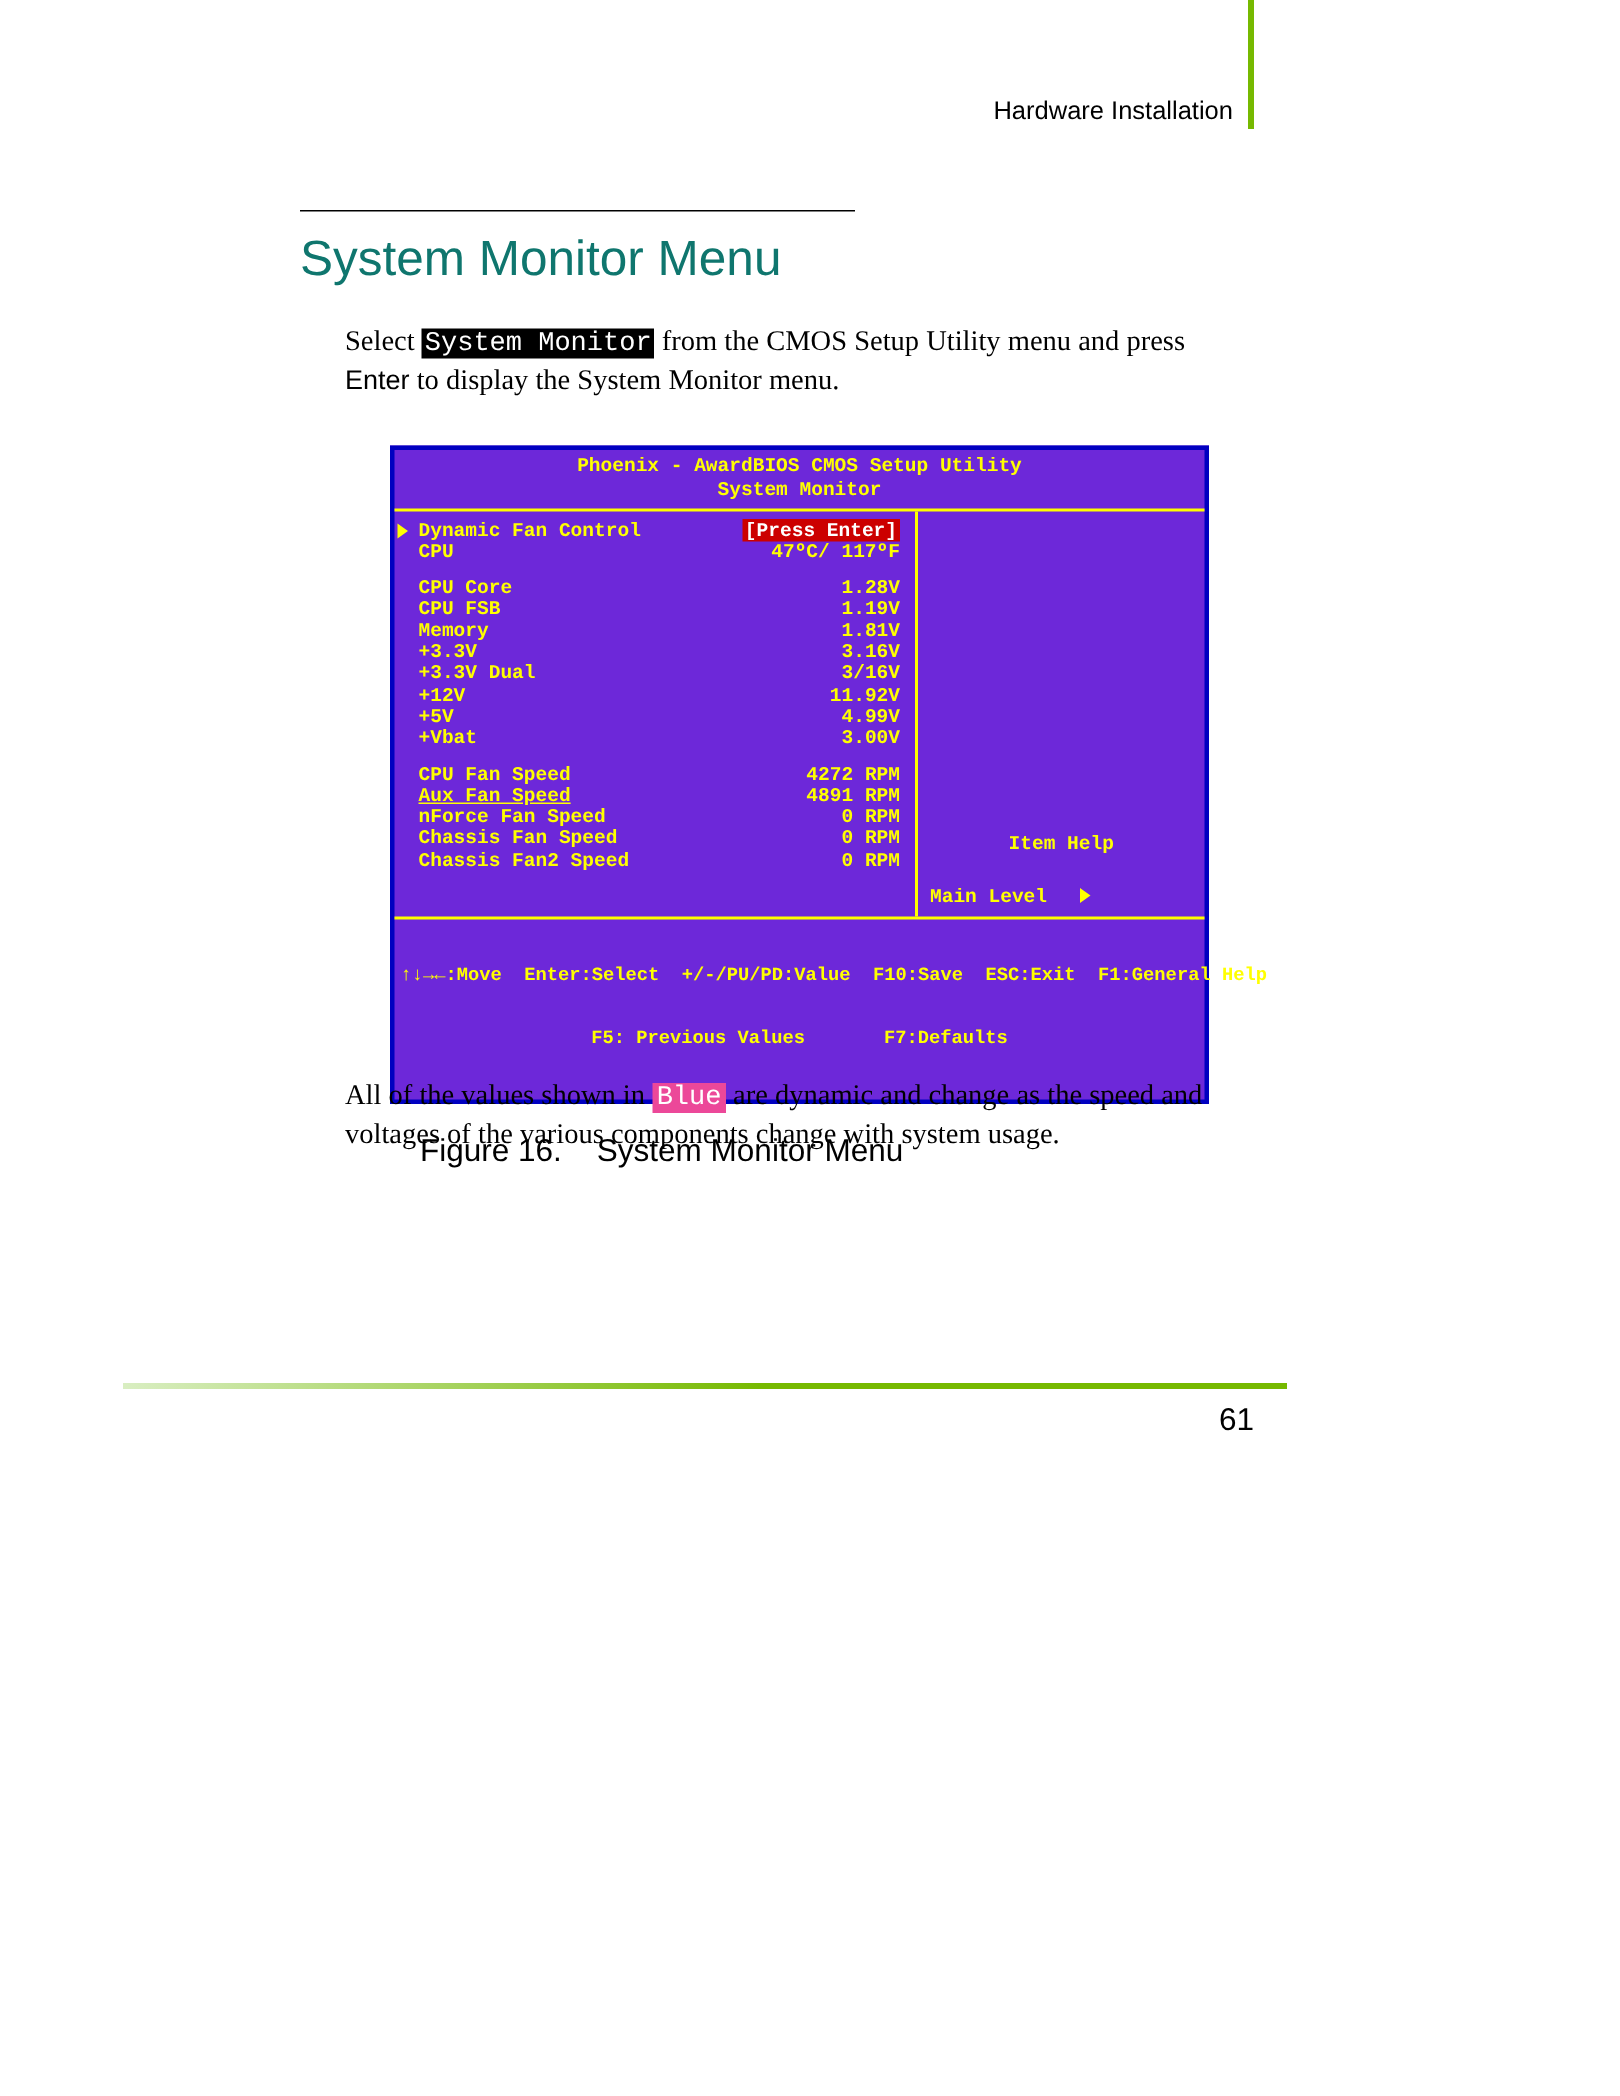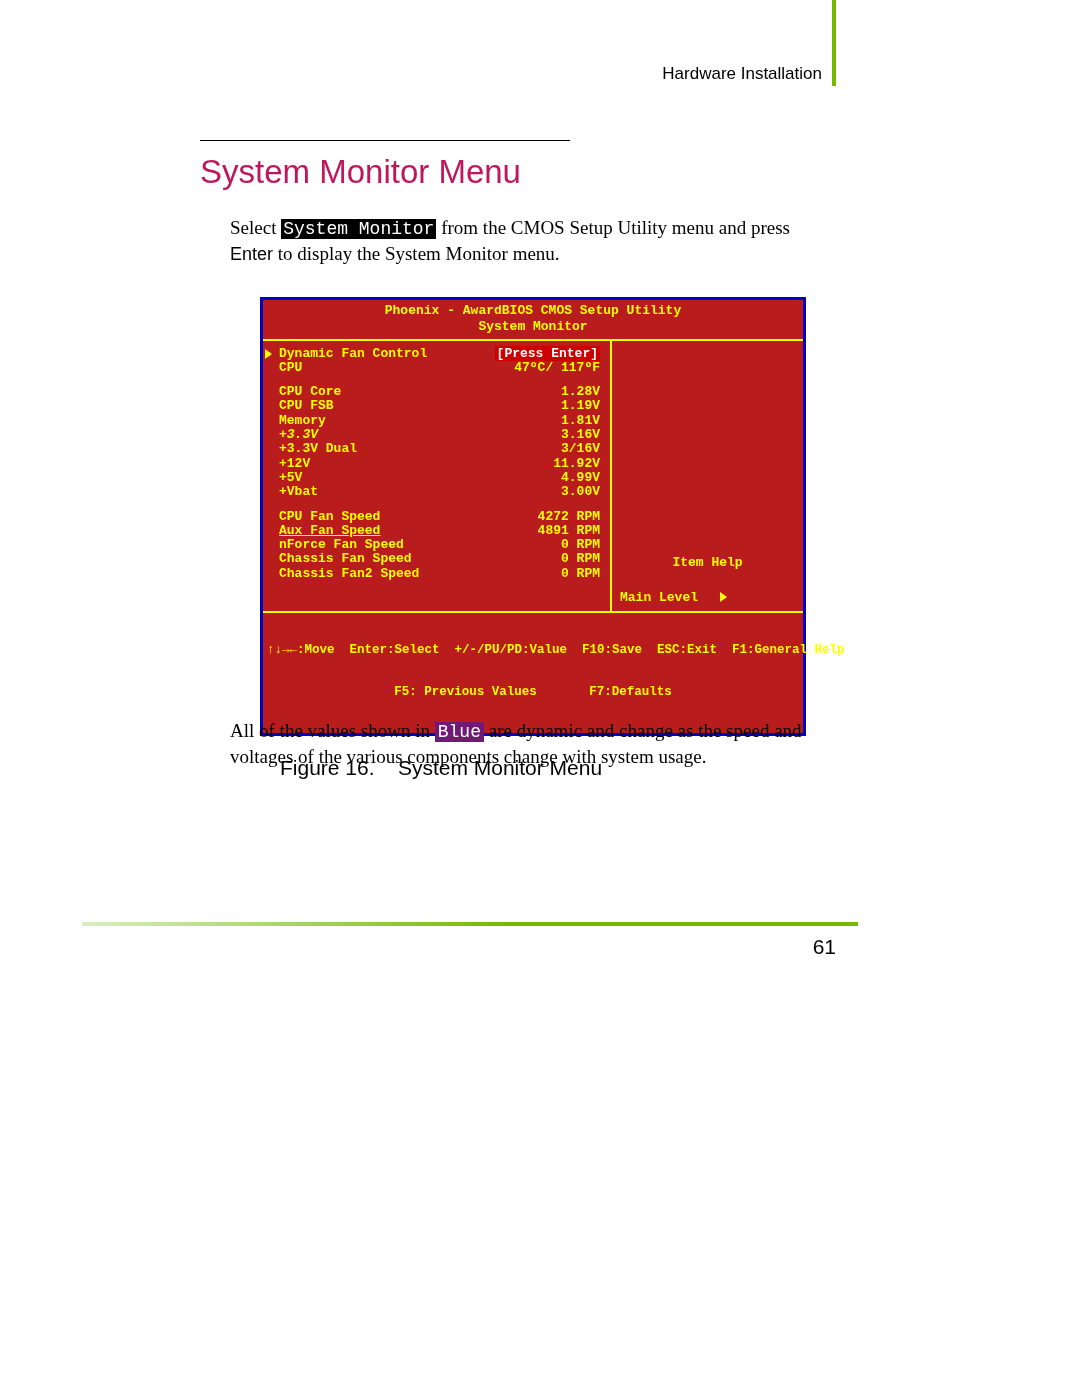--- a/index.html
+++ b/index.html
@@ -41,51 +41,51 @@
     width: 640px;
   }
   h1.page-title {
     font-family: Arial, Helvetica, sans-serif;
     font-weight: normal;
     font-size: 33px;
     margin: 0 0 24px 0;
     padding-top: 12px;
     border-top: 1px solid #000;
     width: 370px;
-    color: #be185d;
+    color: #0f766e;
   }
   .body-p {
     font-size: 19px;
     line-height: 1.35;
     margin: 0 0 20px 0;
     width: 600px;
   }
   .select-box {
     background: #000;
     color: #fff;
     font-family: 'Courier New', monospace;
     padding: 0 2px;
     font-size: 18px;
   }
   .kbd {
     font-family: Arial, Helvetica, sans-serif;
     font-size: 18px;
   }
   .blue-box {
-    background: #701a75;
+    background: #ec4899;
     color: #fff;
     font-family: 'Courier New', monospace;
     padding: 0 3px;
     font-size: 18px;
   }
   
   .bios {
     margin: 30px 10px 20px 60px;
     width: 540px;
-    background: #b91c1c;
+    background: #6d28d9;
     border: 3px solid #0000c0;
     font-family: 'Courier New', monospace;
     font-size: 13px;
     line-height: 1.1;
     color: #fff;
   }
   .bios-title {
     text-align: center;
     color: #ffff00;
     font-weight: bold;
@@ -232,21 +232,21 @@
           </div>
 
           <div id="rows-a">
               <div class="bios-row"><span class="label" style="padding-left: 6px;">CPU</span><span class="value">47ºC/ 117ºF</span></div>
             </div>
           <div class="section-gap"></div>
           <div id="rows-b">
               <div class="bios-row"><span class="label" style="padding-left: 6px;">CPU Core</span><span class="value">1.28V</span></div>
               <div class="bios-row"><span class="label" style="padding-left: 6px;">CPU FSB</span><span class="value">1.19V</span></div>
               <div class="bios-row"><span class="label" style="padding-left: 6px;">Memory</span><span class="value">1.81V</span></div>
-              <div class="bios-row"><span class="label" style="padding-left: 6px; font-style: italic;">+3.3V</span><span class="value">3.16V</span></div>
+              <div class="bios-row"><span class="label" style="padding-left: 6px;">+3.3V</span><span class="value">3.16V</span></div>
               <div class="bios-row"><span class="label" style="padding-left: 6px;">+3.3V Dual</span><span class="value">3/16V</span></div>
               <div class="bios-row"><span class="label" style="padding-left: 6px;">+12V</span><span class="value">11.92V</span></div>
               <div class="bios-row"><span class="label" style="padding-left: 6px;">+5V</span><span class="value">4.99V</span></div>
               <div class="bios-row"><span class="label" style="padding-left: 6px;">+Vbat</span><span class="value">3.00V</span></div>
             </div>
           <div class="section-gap"></div>
           <div id="rows-c">
               <div class="bios-row"><span class="label" style="padding-left: 6px;">CPU Fan Speed</span><span class="value">4272 RPM</span></div>
               <div class="bios-row"><span class="label" style="padding-left: 6px; text-decoration: underline;">Aux Fan Speed</span><span class="value">4891 RPM</span></div>
               <div class="bios-row"><span class="label" style="padding-left: 6px;">nForce Fan Speed</span><span class="value">0 RPM</span></div>

